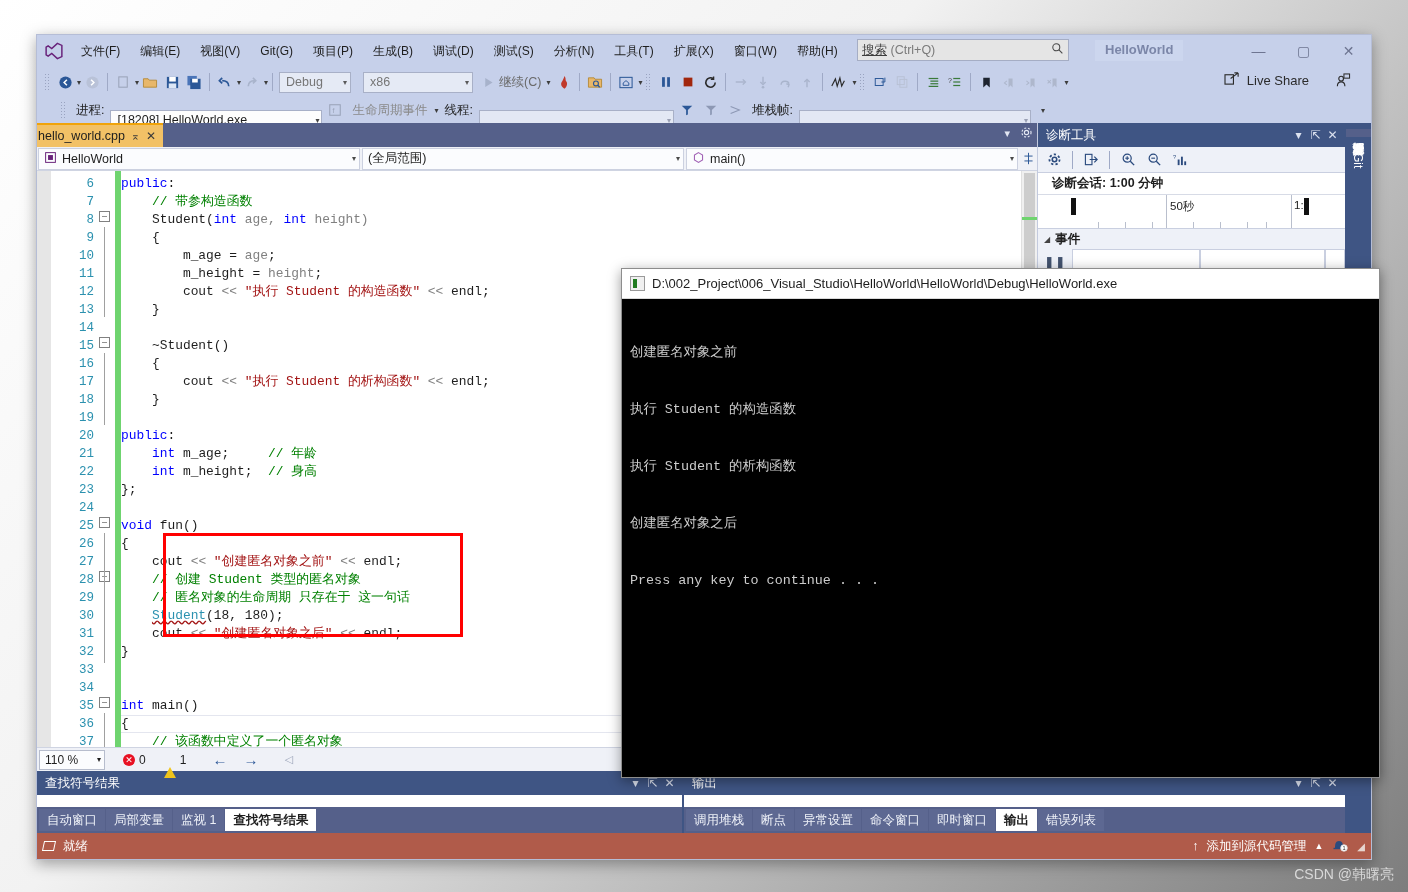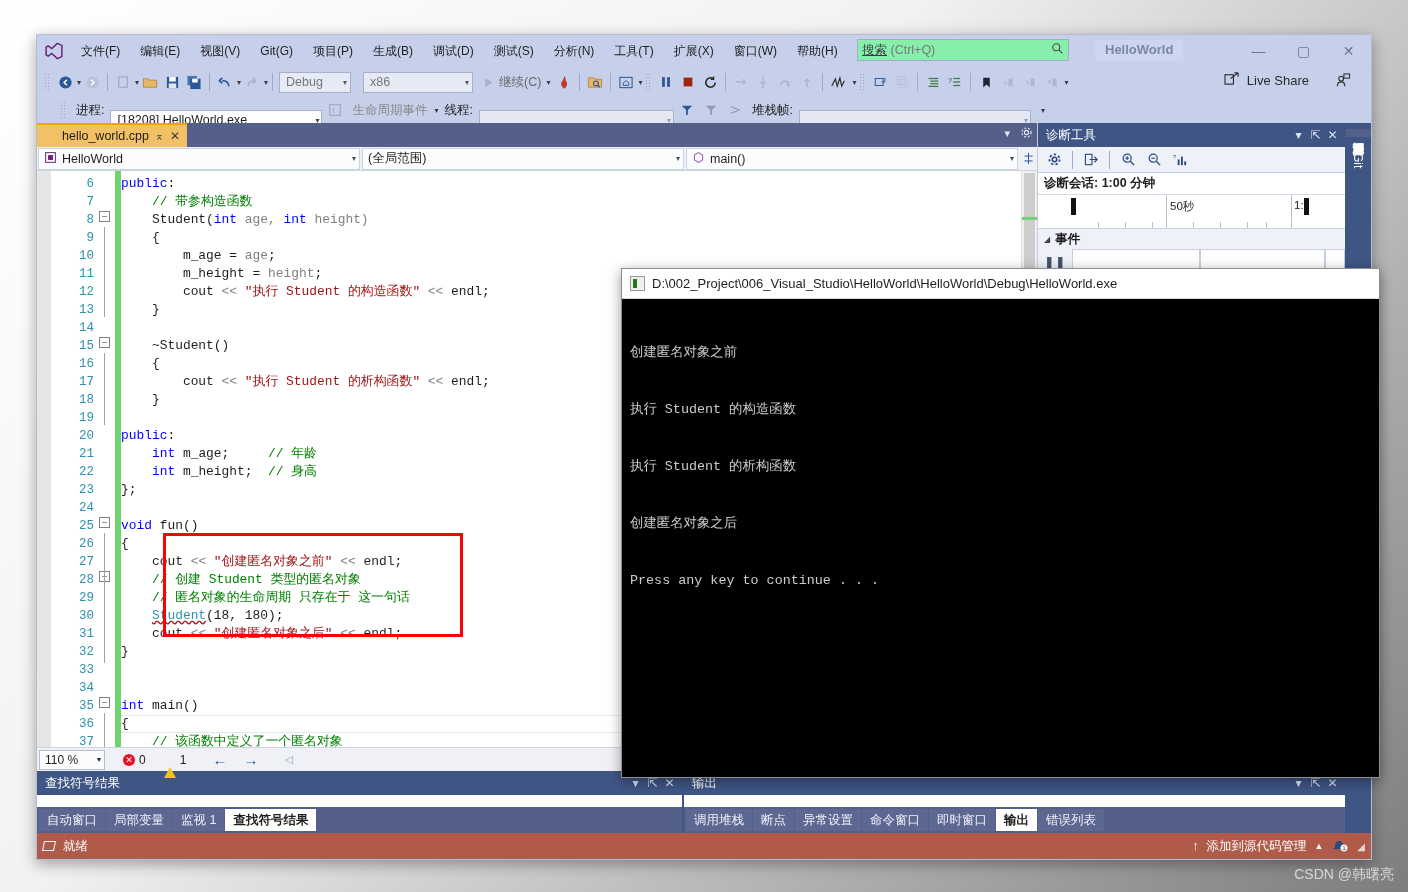--- a/index.html
+++ b/index.html
@@ -43,21 +43,21 @@
     color: #68217a; font-size: 17px;
   }
   .menu-items { display: flex; align-items: center; }
   .menu-item {
     padding: 4px 10px; font-size: 12px; color: #1e1e1e;
     cursor: default; white-space: nowrap;
   }
   .searchbox {
     position: absolute; left: 820px; top: 4px;
     width: 212px; height: 22px;
-    background: #86efac; border: 1px solid #a5adc4;
+    background: #e5e5e5; border: 1px solid #a5adc4;
     display: flex; align-items: center;
     padding: 0 4px;
     font-size: 12.5px; color: #7a7a7a;
   }
   .searchbox .sb-text { flex: 1; }
   .searchbox .sb-text u { text-decoration: underline; color: #3d3d3d;}
   .search-icon { color: #4a4a4a; font-size: 13px; }
   .solname {
     position: absolute; left: 1058px; top: 5px;
     height: 21px; padding: 2px 10px;
@@ -134,21 +134,21 @@
   .editorpane { flex: 1; display: flex; flex-direction: column; min-width: 0; }
   
   .tabstrip {
     height: 24px; background: #55608a;
     display: flex; align-items: flex-end; flex: none;
     position: relative;
   }
   .doctab {
     height: 24px; background: #f2c166;
     display: flex; align-items: center; gap: 6px;
-    padding: 0 7px 0 25px; font-size: 12.5px; color: #1e1e1e;
+    padding: 0 7px 0 1px; font-size: 12.5px; color: #1e1e1e;
     border-top: 2px solid #f0a30a;
   }
   .doctab .tpin { font-size: 11px; color: #3a3a3a; }
   .doctab .tclose { font-size: 12px; color: #3a3a3a; }
   .tabstrip-right {
     position: absolute; right: 4px; top: 3px;
     display: flex; align-items: center; gap: 10px;
     color: #e3e7f3; font-size: 11px;
   }
   
@@ -248,21 +248,21 @@
   .diagtoolbar {
     height: 26px; background: #eef1f8; border-bottom: 1px solid #c9cfe0;
     display: flex; align-items: center; gap: 2px; padding: 0 4px; flex: none;
   }
   .diagtoolbar .dt {
     width: 24px; height: 22px; display: flex; align-items: center; justify-content: center;
     font-size: 13px; color: #2b4b7e;
   }
   .diagsession {
     height: 22px; background: #ffffff; display: flex; align-items: center;
-    padding-left: 6px; font-size: 12.5px; font-weight: bold; color: #1e1e1e;
+    padding-left: 14px; font-size: 12.5px; font-weight: bold; color: #1e1e1e;
     flex: none; border-bottom: 1px solid #d7dbe6;
   }
   .timeline {
     height: 34px; background: #ffffff; position: relative; flex: none;
     border-bottom: 1px solid #c9cfe0;
   }
   .tl-tick { position: absolute; bottom: 0; width: 1px; background: #b9bfcd; height: 6px;}
   .tl-major { position: absolute; top: 0; bottom: 0; width: 1px; background: #b9bfcd;}
   .tl-marker { position: absolute; top: 3px; width: 5px; height: 17px; background: #111; }
   .tl-label { position: absolute; top: 4px; font-size: 11.5px; color: #1e1e1e; }

